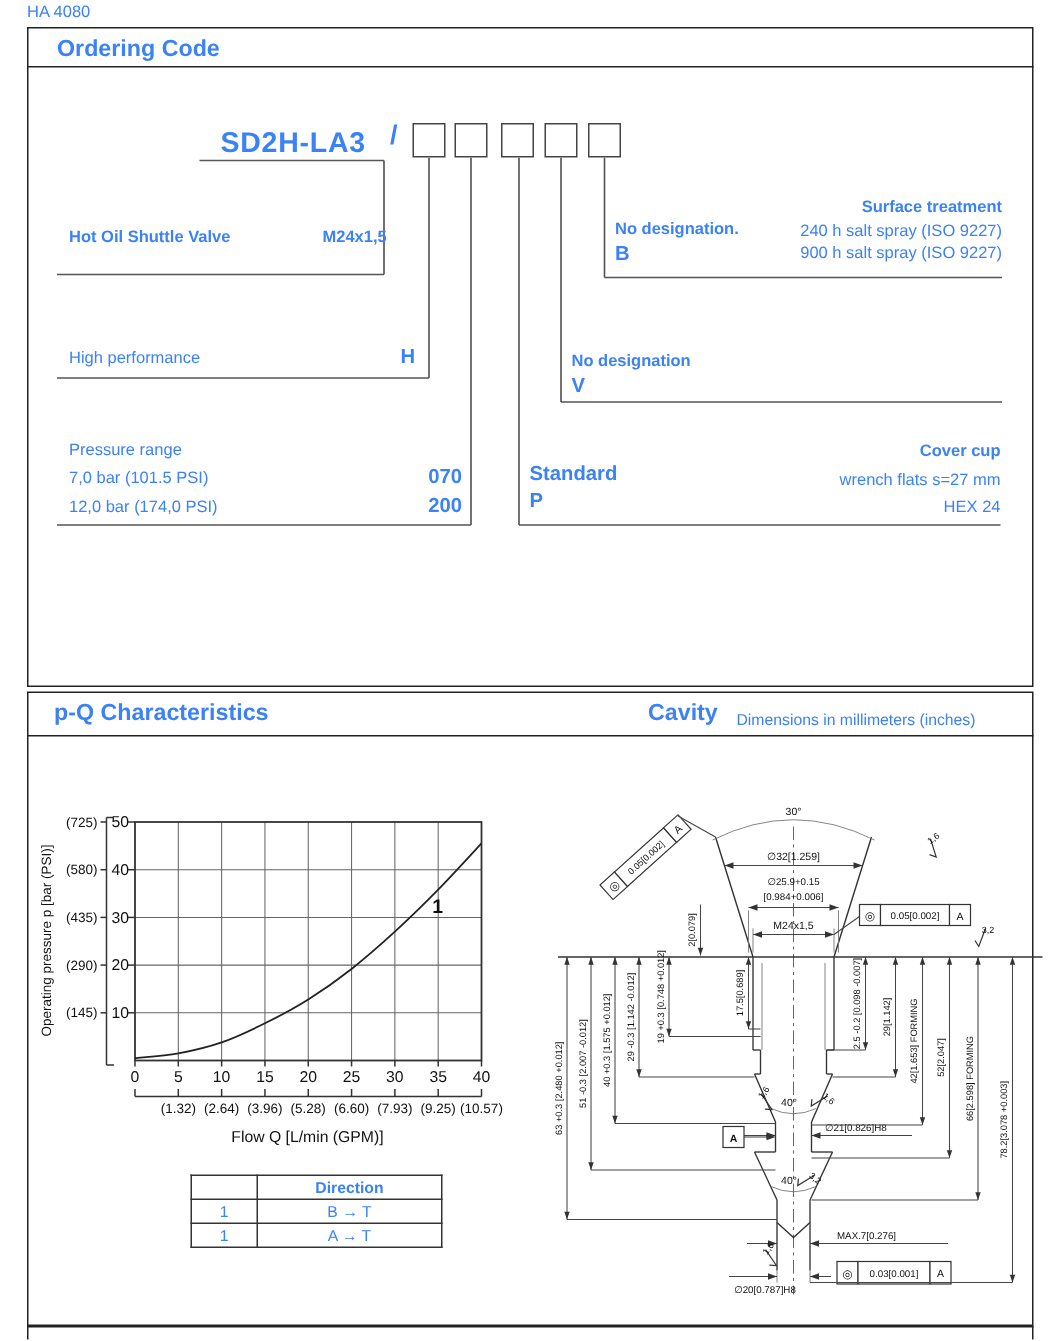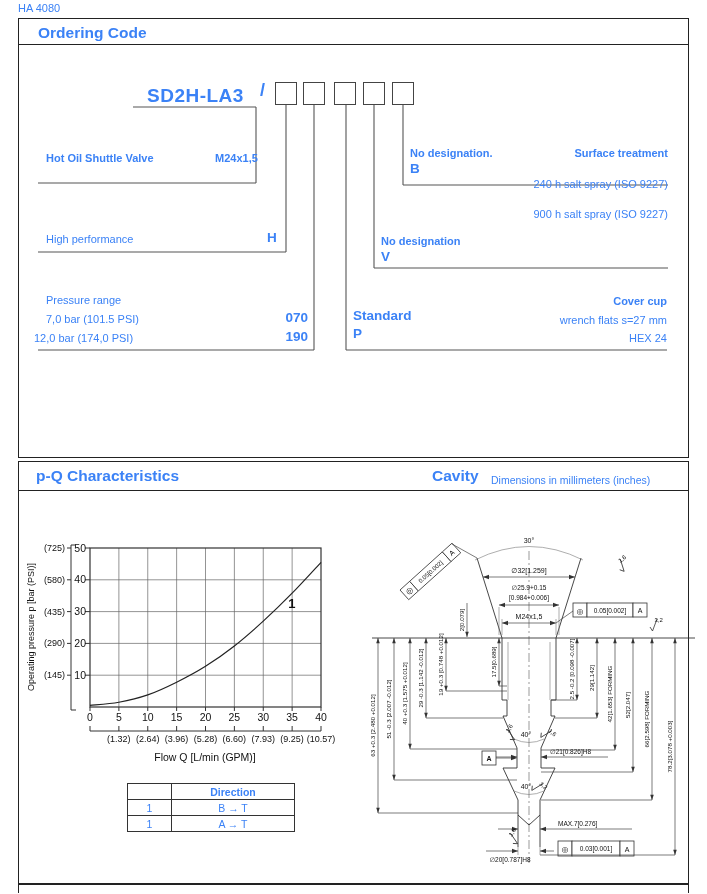--- a/index.html
+++ b/index.html
@@ -12,21 +12,21 @@
   .b11{font-size:11px;font-weight:bold;white-space:nowrap;}
   .b13{font-size:13.5px;font-weight:bold;white-space:nowrap;}
   .title{font-size:15.5px;font-weight:bold;white-space:nowrap;}
   .sub{font-size:10.5px;white-space:nowrap;}
   .code{font-size:19px;font-weight:bold;letter-spacing:.5px;white-space:nowrap;}
   .slash{font-size:18px;font-weight:bold;}
   .obox{position:absolute;width:22px;height:23px;border:1.3px solid #444;box-sizing:border-box;background:#fff;}
   .rightcol{position:absolute;text-align:right;}
   .rightcol div{white-space:nowrap;}
   .lh18 div{line-height:18.5px;}
-  .lh15 div{line-height:15.5px;margin-top:15px;}
+  .lh15 div{line-height:15.5px;}
   svg{position:absolute;overflow:visible;}
   svg text{fill:#111;stroke:none;font-family:"Liberation Sans",sans-serif;}
   .ln{stroke:#555;stroke-width:1.1;}
   table.dir{border-collapse:collapse;font-size:10.5px;}
   table.dir td{border:1px solid #333;text-align:center;height:15px;padding:0;}
   table.dir{border:1.6px solid #333;}
   table.dir .c1{width:43px;} table.dir .c2{width:122px;}
   table.dir .hd{font-weight:bold;}
   
   .grid{stroke:#666;stroke-width:.7;fill:none;}
@@ -84,23 +84,23 @@
   <div class="obox" style="left:392px;top:82px;"></div>
 
   <div class="abs b11" style="left:46px;top:152px;">Hot Oil Shuttle Valve</div>
   <div class="abs b11" style="left:215px;top:152px;">M24x1,5</div>
 
   <div class="abs t11" style="left:46px;top:233px;">High performance</div>
   <div class="abs b13" style="left:267px;top:230px;">H</div>
 
   <div class="abs t11" style="left:46px;top:294px;">Pressure range</div>
   <div class="abs t11" style="left:46px;top:313px;">7,0 bar (101.5 PSI)</div>
-  <div class="abs t11" style="left:34px;top:332px;">12,0 bar (174,0 PSI)</div>
+  <div class="abs t11" style="left:46px;top:332px;">12,0 bar (174,0 PSI)</div>
   <div class="abs b13" style="left:250px;top:310px;width:58px;text-align:right;">070</div>
-  <div class="abs b13" style="left:250px;top:329px;width:58px;text-align:right;">190</div>
+  <div class="abs b13" style="left:250px;top:329px;width:58px;text-align:right;">200</div>
 
   <div class="abs b13" style="left:353px;top:308px;">Standard</div>
   <div class="abs b13" style="left:353px;top:326px;">P</div>
   <div class="rightcol lh18" style="right:40px;top:292px;">
     <div class="b11">Cover cup</div>
     <div class="t11">wrench flats s=27 mm</div>
     <div class="t11">HEX 24</div>
   </div>
 
   <div class="abs b11" style="left:381px;top:235px;">No designation</div>

